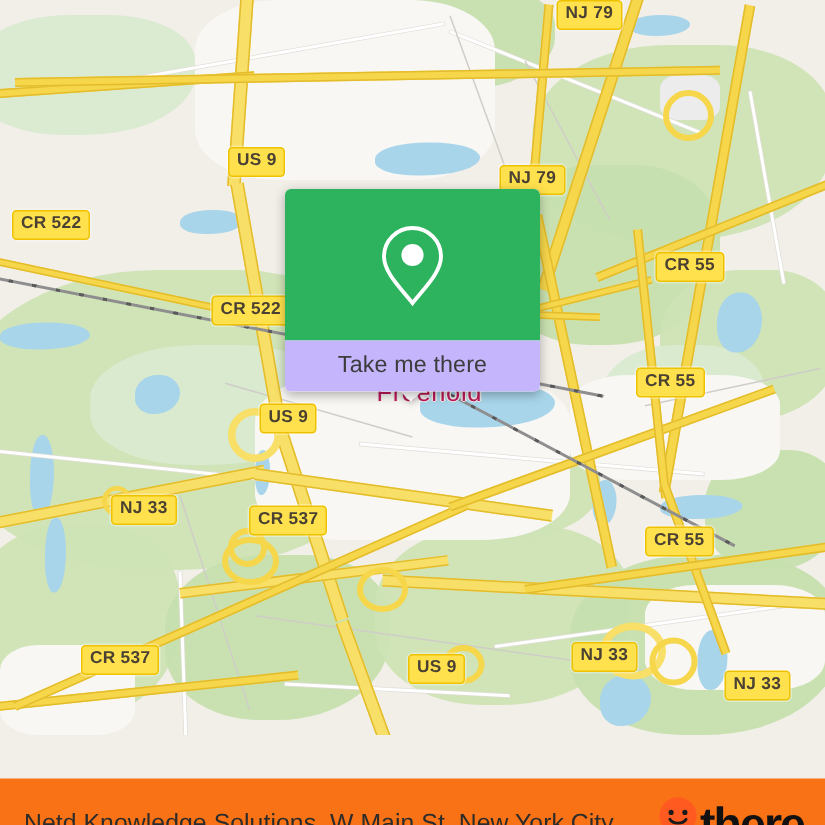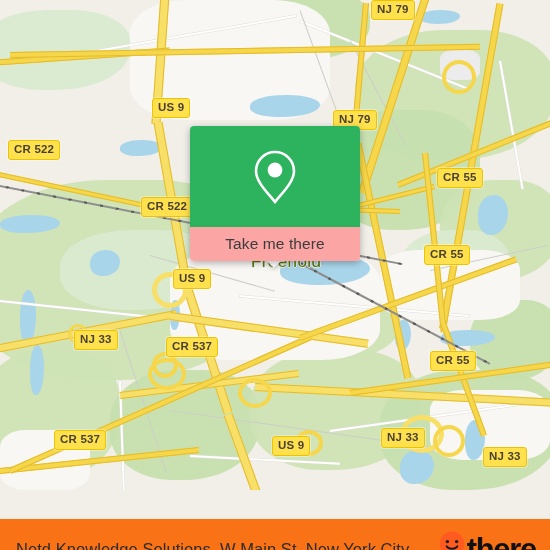--- a/index.html
+++ b/index.html
@@ -34,38 +34,38 @@
     background:repeating-linear-gradient(90deg,#5a5a5a 0 3px,transparent 3px 16px);}
 
   
   .shield{
     position:absolute;background:#ffe14d;border:1.6px solid #efc200;border-radius:3px;
     color:#4a4133;font-weight:bold;font-size:11.5px;line-height:13px;
     padding:2px 5px 3px 5px;white-space:nowrap;letter-spacing:.2px;
     box-shadow:0 0 0 1px rgba(255,255,255,.35);
   }
   .placelabel{
-    position:absolute;color:#4d7c0f;font-size:17px;font-weight:normal;
+    position:absolute;color:#be185d;font-size:17px;font-weight:normal;
     letter-spacing:.4px;white-space:nowrap;text-shadow:
       1px 0 0 #f2efe9,-1px 0 0 #f2efe9,0 1px 0 #f2efe9,0 -1px 0 #f2efe9;
   }
 
   
   .card{
     position:absolute;left:190px;top:126px;width:170px;
     border-radius:4px;overflow:hidden;
     box-shadow:0 2px 7px rgba(0,0,0,.30);
     background:#fff;
   }
   .card-top{
     height:101px;background:#2db35e;display:flex;align-items:center;justify-content:center;
   }
   .card-top svg{display:block;}
   .card-btn{
-    height:34px;background:#fca5a5;display:flex;align-items:center;justify-content:center;
+    height:34px;background:#c4b5fd;display:flex;align-items:center;justify-content:center;
     color:#3c3c3c;font-size:15.5px;letter-spacing:.1px;
   }
   .card-tail{
     position:absolute;left:265px;top:259px;width:0;height:0;
     border-left:9px solid transparent;border-right:9px solid transparent;
     border-top:9px solid #ffffff;
     filter:drop-shadow(0 2px 2px rgba(0,0,0,.18));
   }
 
   

